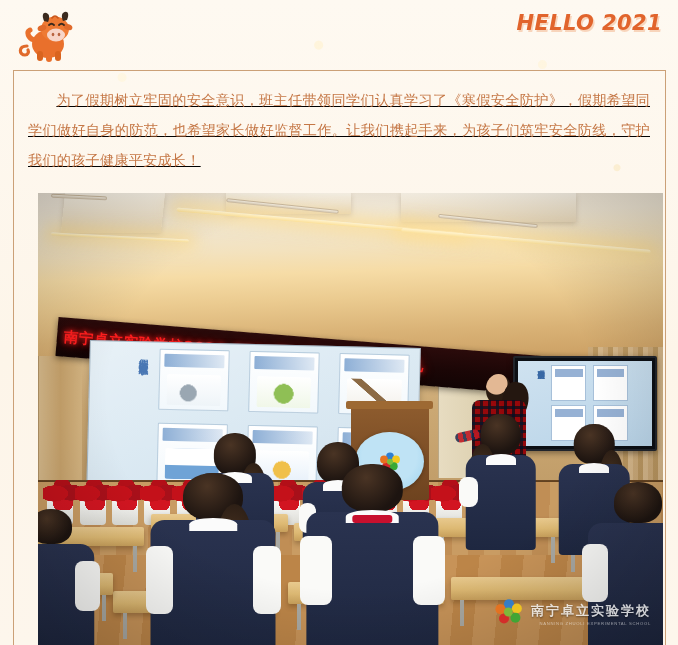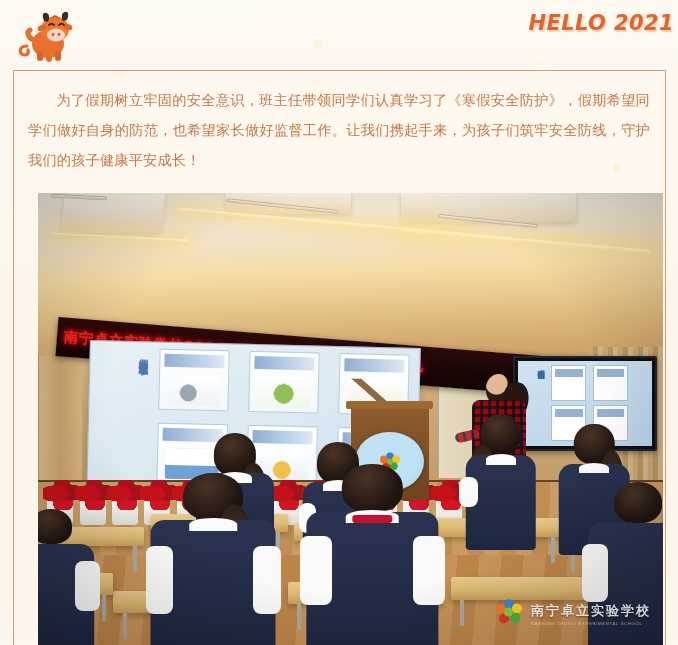--- a/index.html
+++ b/index.html
@@ -22,21 +22,21 @@
       radial-gradient(circle at 26% 55%, rgba(253,240,212,.6) 0 3px, transparent 4px),
       linear-gradient(180deg,#FEF9F1 0%, #FDF5E9 55%, #FDF6EC 100%);
   }
 
   
   .header { position: absolute; left: 0; top: 0; width: 678px; height: 72px; }
 
   .ox-wrap { position: absolute; left: 14px; top: 6px; width: 66px; height: 60px; }
 
   .hello-block {
-    position: absolute; right: 4px; top: 13px;
+    position: absolute; right: 16px; top: 13px;
     text-align: right; line-height: 1.02;
   }
   .hello-line {
     font-family: "DejaVu Sans", sans-serif;
     font-style: italic; font-weight: 700;
     font-size: 21px; letter-spacing: .4px;
     color: #E1642C;
     text-shadow: 1.5px 1.5px 0 rgba(245,200,170,.75);
     white-space: nowrap;
   }
@@ -47,20 +47,21 @@
     width: 653px; height: 575px;
     border: 1px solid #CBA077;
     border-bottom: none;
     background: transparent;
   }
 
   
   .article {
     position: absolute; left: 28px; top: 85px;
     width: 622px;
+    text-decoration: underline;
   }
   .article p {
     color: #C57746;
     font-size: 14.2px;
     line-height: 30px;
     text-indent: 2em;
     text-align: justify;
     font-family: "DejaVu Sans", sans-serif;
     letter-spacing: .2px;
   }
@@ -346,21 +347,21 @@
     box-shadow:0 1px 4px rgba(0,0,0,.3);
     display:flex; align-items:center; justify-content:center;
   }
 
   
   .watermark {
     position:absolute; right:12px; bottom:14px;
     display:flex; align-items:center; gap:6px;
     opacity:.93;
   }
-  .wm-text { display:flex; flex-direction:column; }
+  .wm-text { display:flex; flex-direction:column;align-items:flex-end; }
   .wm-cn {
     color:rgba(255,255,255,.85);
     font-size:13px; font-weight:700; letter-spacing:2px;
     font-family:"DejaVu Serif","Liberation Serif",serif;
     text-shadow:0 1px 2px rgba(0,0,0,.5);
     white-space:nowrap;
   }
   .wm-en {
     color:rgba(255,255,255,.55);
     font-size:4.2px; letter-spacing:.7px; white-space:nowrap;

